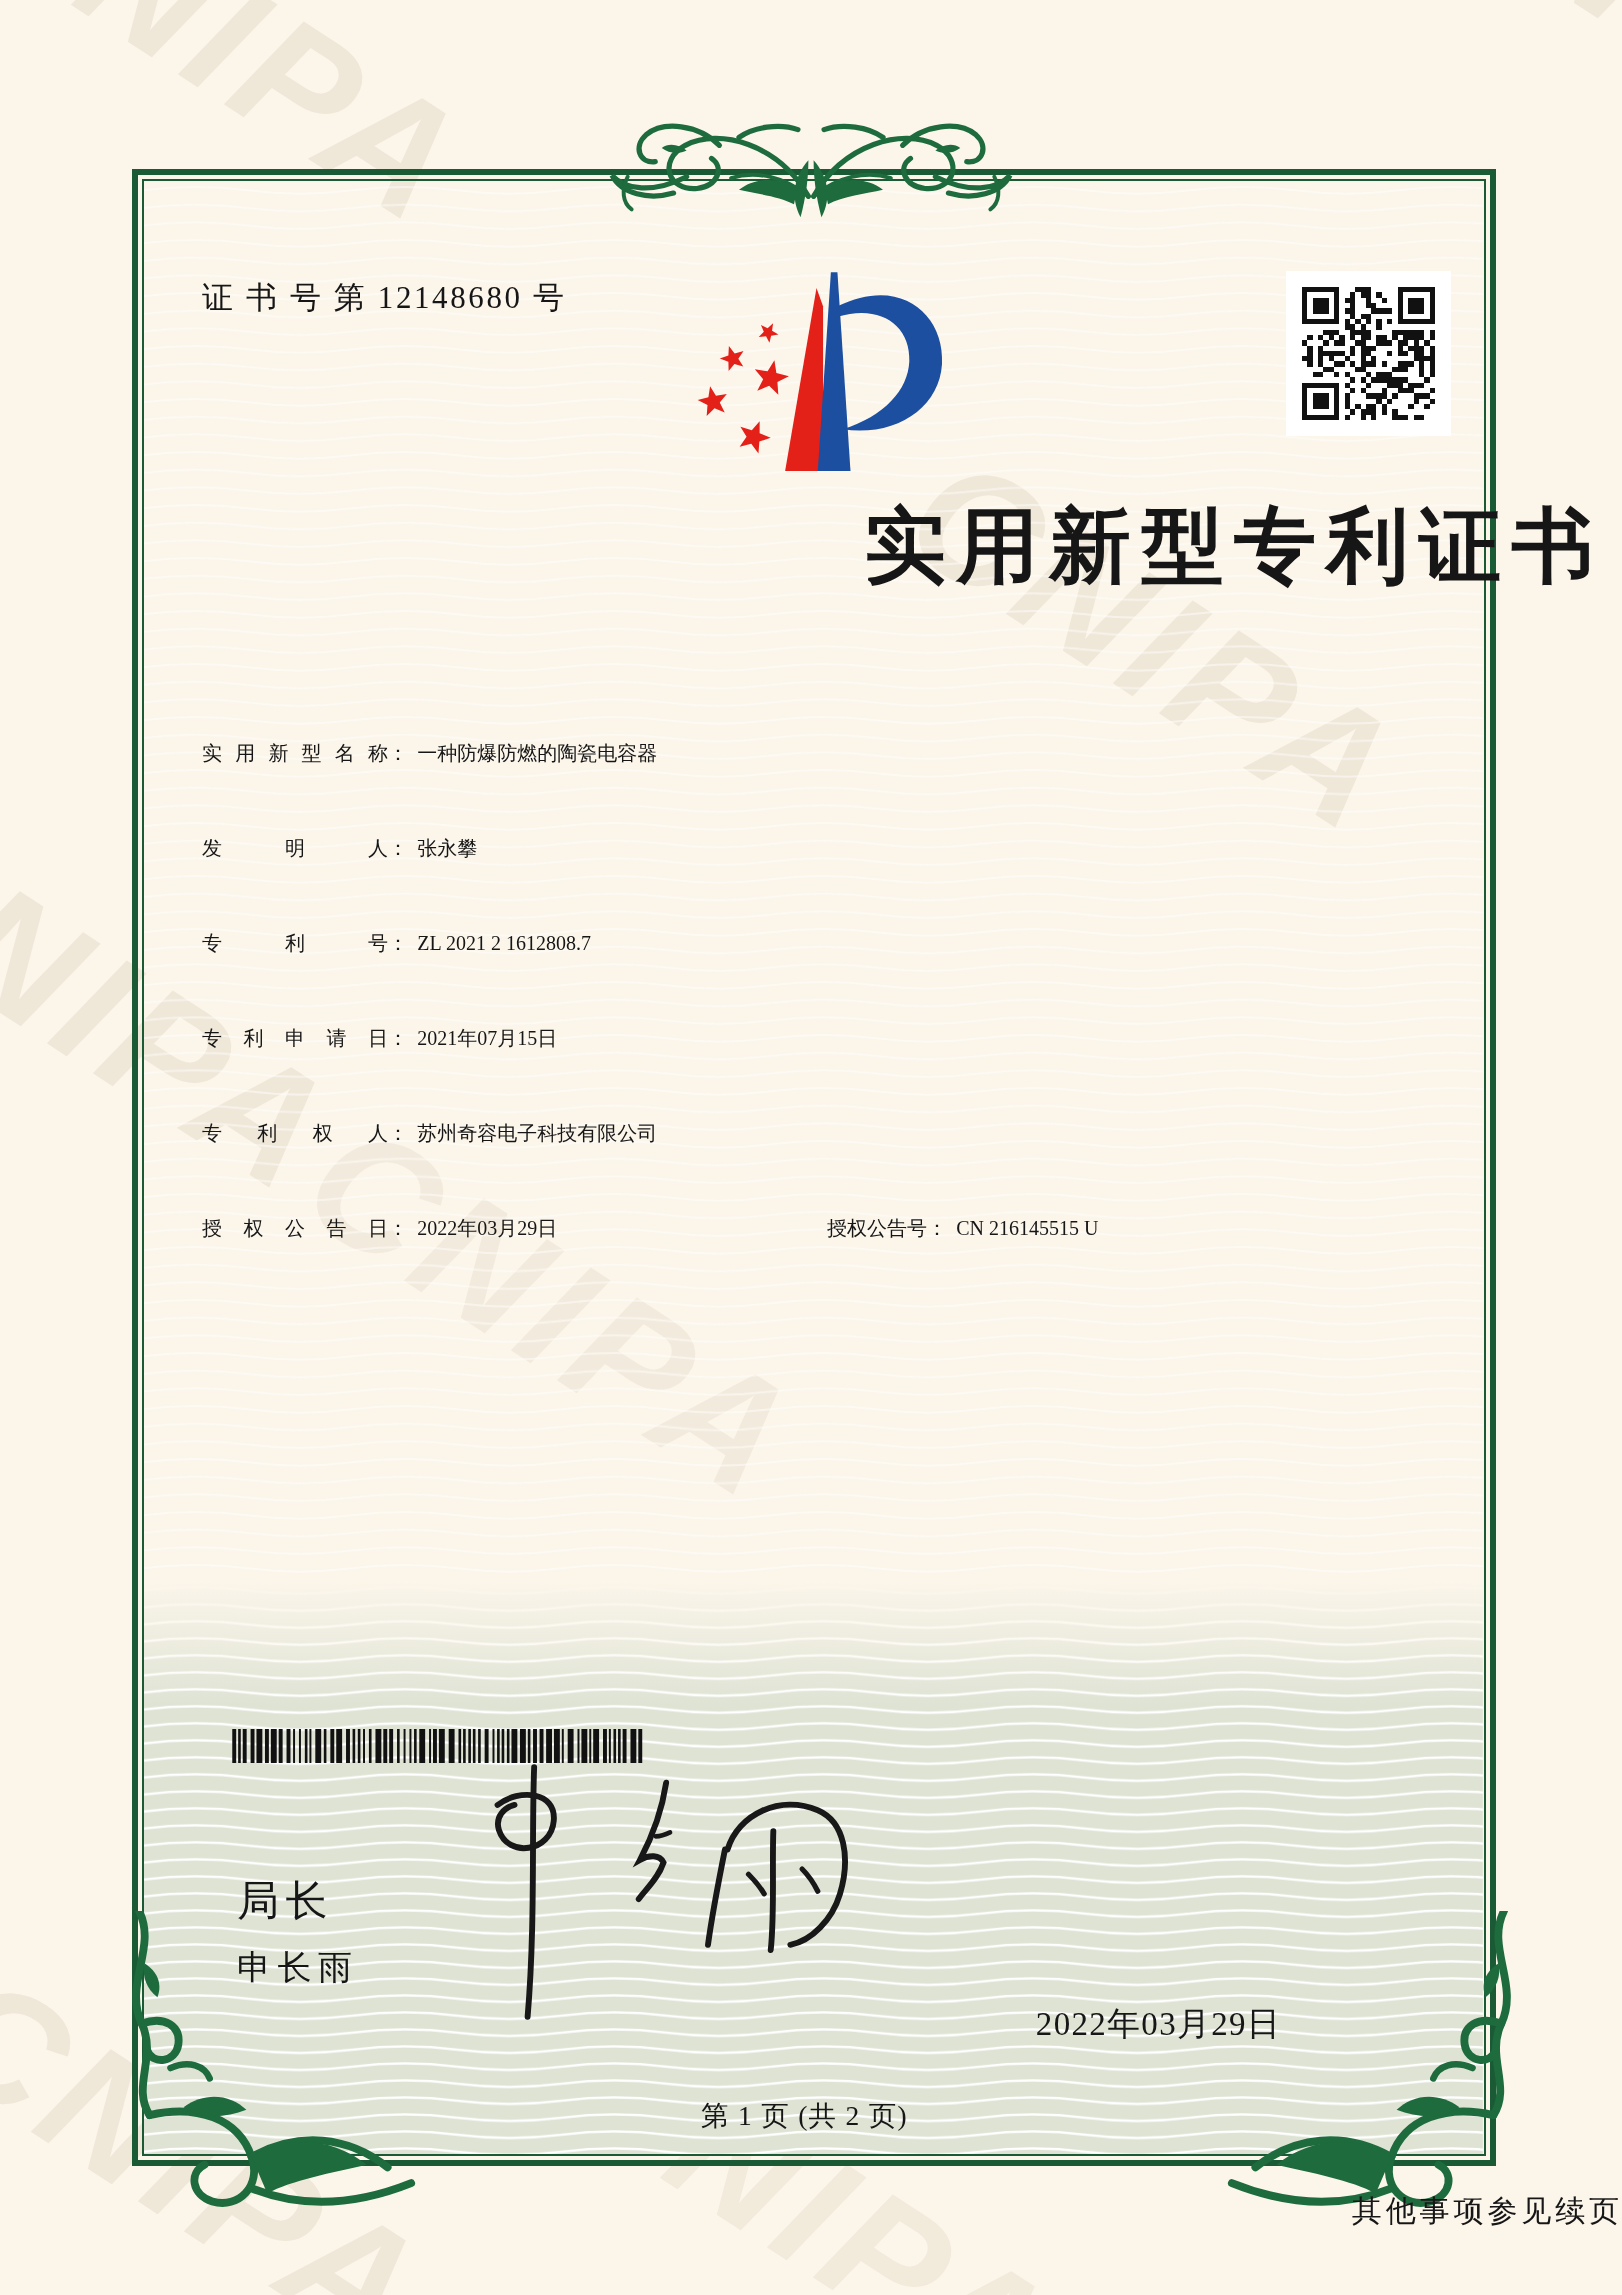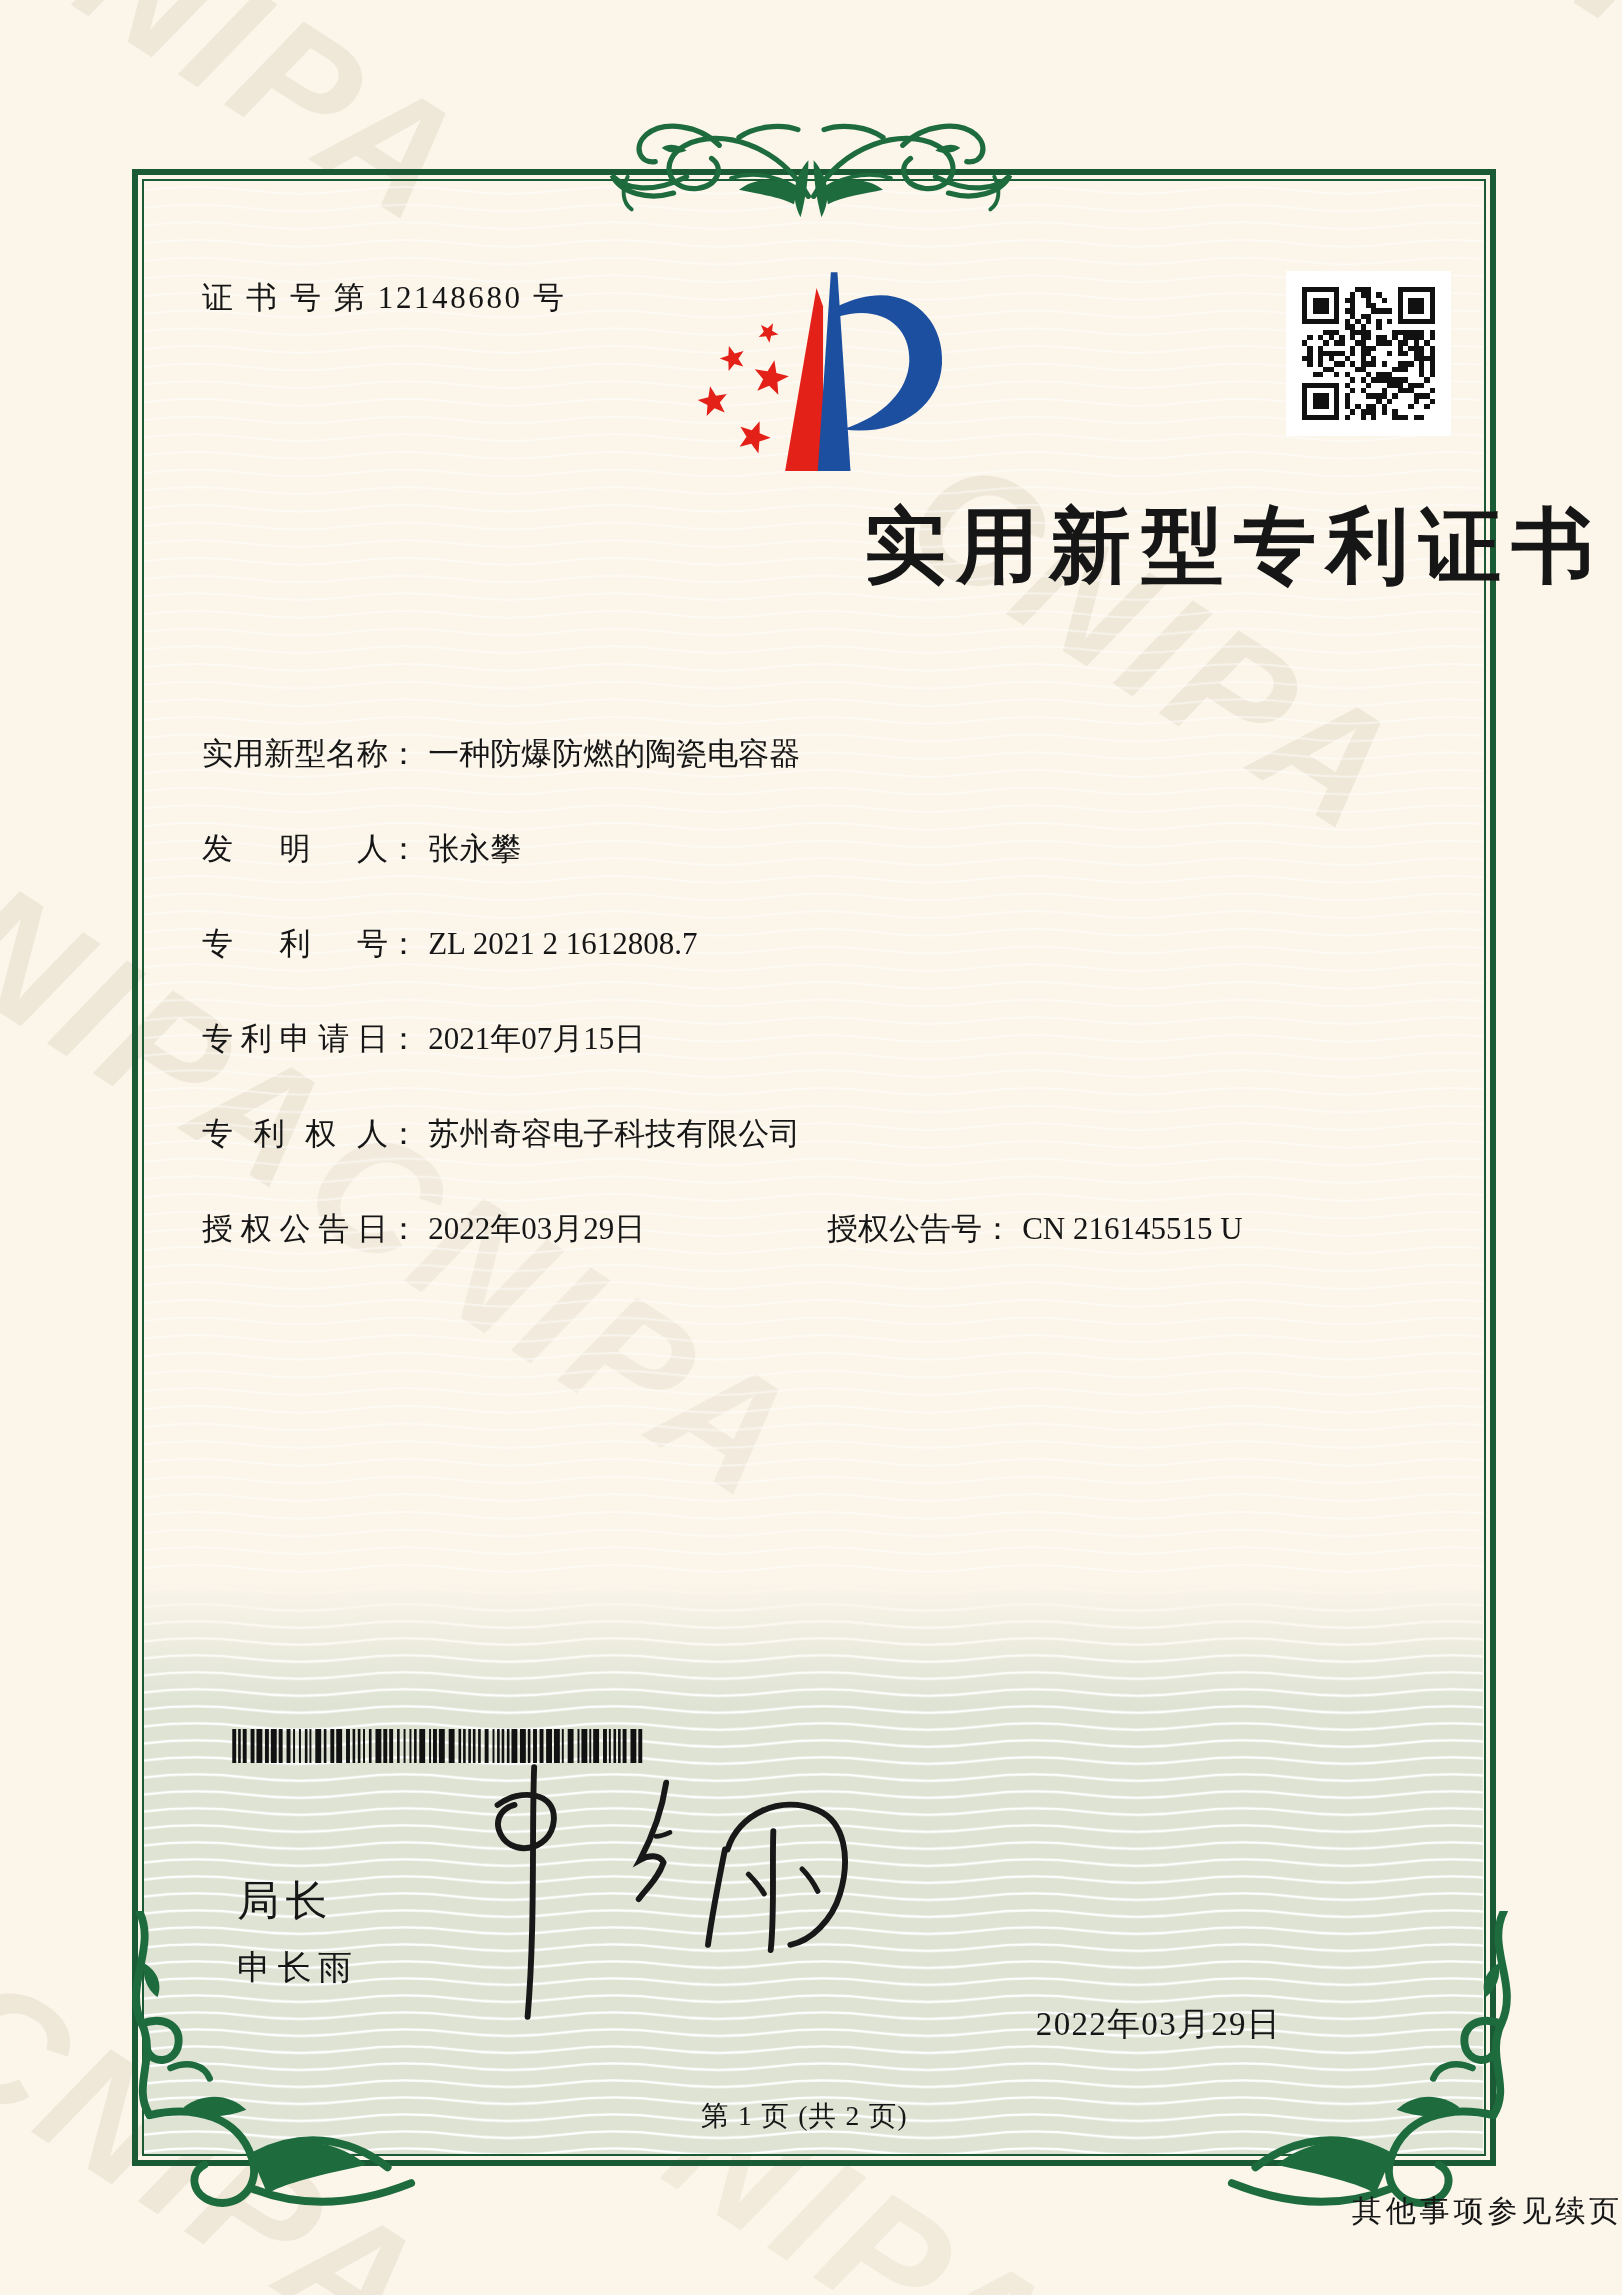--- a/index.html
+++ b/index.html
@@ -78,21 +78,21 @@
     background:#fff;z-index:4;display:flex;align-items:center;justify-content:center;
   }
   .title{
     position:absolute;left:0;top:492px;width:1604px;z-index:4;
     text-align:right;font-size:82px;font-weight:bold;letter-spacing:10.5px;
     white-space:nowrap;
   }
 
   
   .fields{position:absolute;left:202px;top:738px;width:1230px;z-index:4;}
-  .frow{font-size:31px;line-height:31px;height:95px;position:relative;white-space:nowrap;}
+  .frow{font-size:20px;line-height:31px;height:95px;position:relative;white-space:nowrap;}
   .flabel{
     display:inline-block;width:186px;
     text-align:justify;text-align-last:justify;
     vertical-align:baseline;
   }
   .fcolon{display:inline-block;}
   .fvalue{margin-left:9.2px;}
   .fsecond{position:absolute;left:625px;top:0;}
 
   

